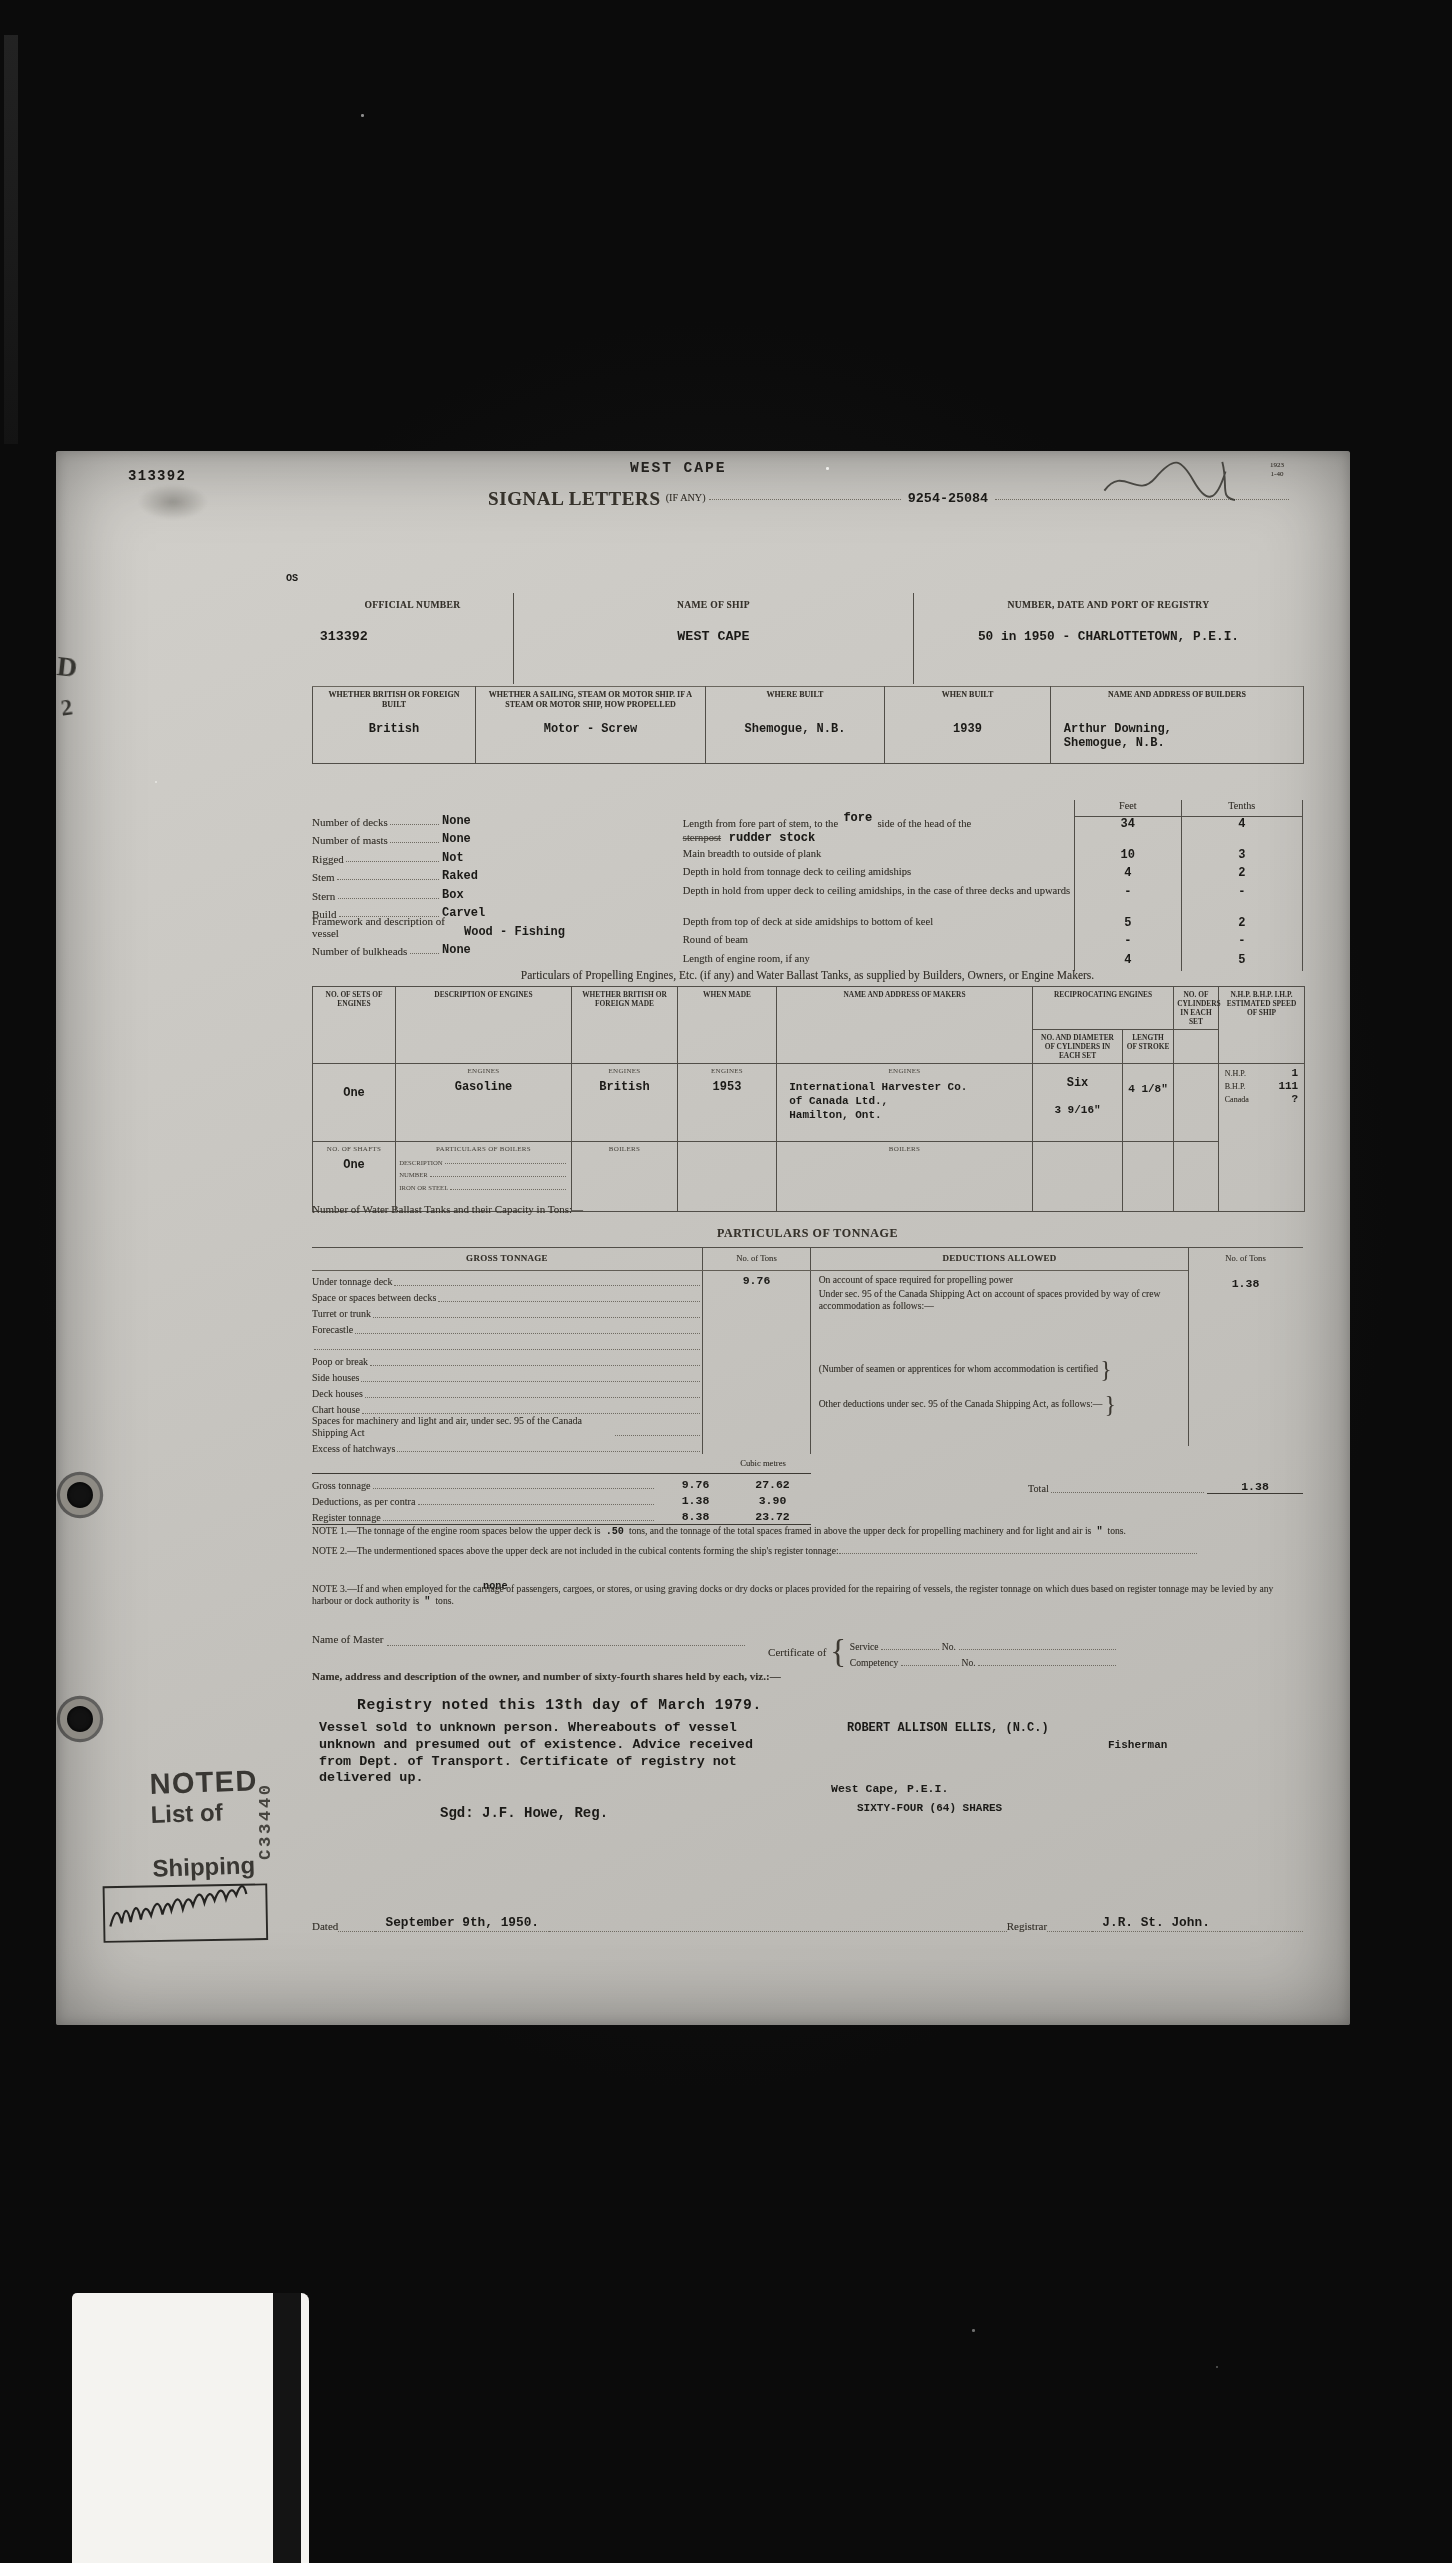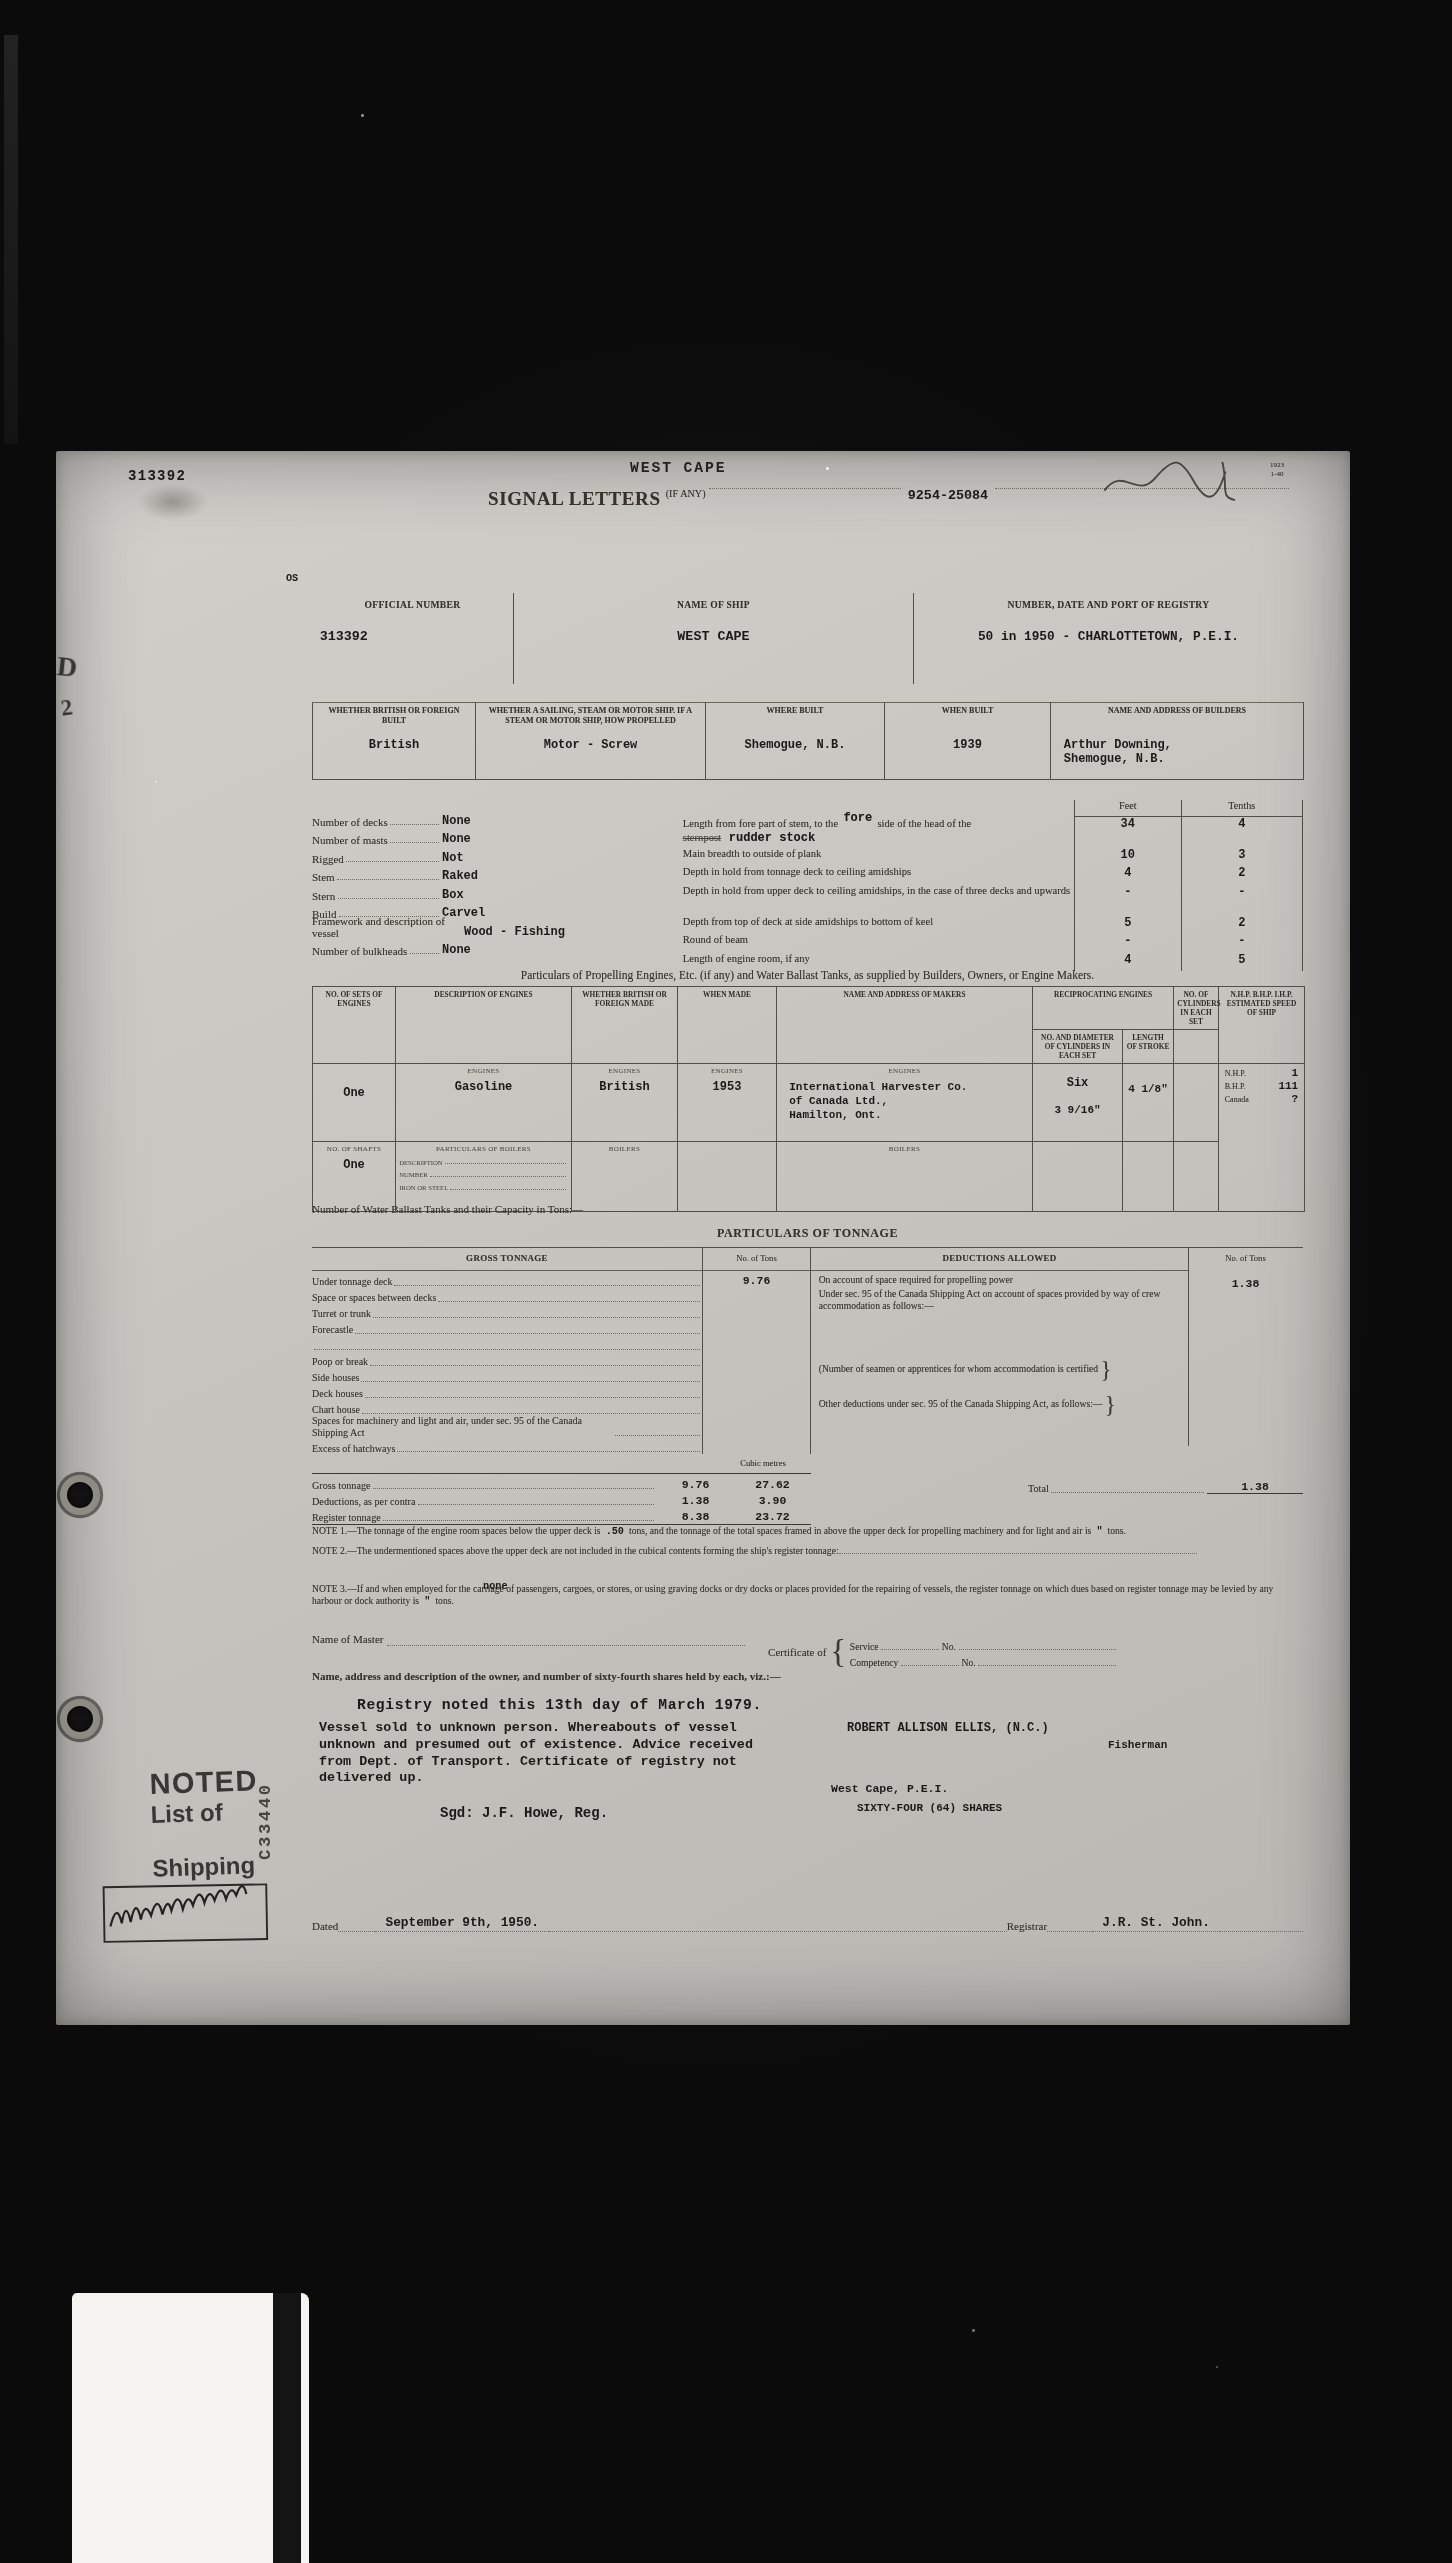--- a/index.html
+++ b/index.html
@@ -13,38 +13,38 @@
   .print{color:#36322b;text-shadow:0 0 0.4px rgba(46,43,38,.35);}
   .typed{font-family:"Liberation Mono","DejaVu Sans Mono",monospace;font-weight:700;color:#1b1a17;}
   .ldr{display:inline-block;border-bottom:1px dotted #6f6b62;}
   .pre{white-space:pre-line;}
   .cap{letter-spacing:0.3px;}
   
   .film{left:72px;top:16.6px;font-size:14px;letter-spacing:1.3px;}
   .smudge{left:82px;top:33px;width:70px;height:36px;border-radius:50%;
     background:radial-gradient(ellipse,rgba(90,88,82,.45),transparent 70%);filter:blur(1.3px);}
   .shiptop{left:574px;top:9px;font-size:14.7px;letter-spacing:1.9px;color:#24221f;}
-  .signal{left:432px;top:37px;width:801px;display:flex;align-items:flex-start;}
+  .signal{left:432px;top:37px;width:801px;display:flex;align-items:center;}
   .sigl{font-size:19px;font-weight:700;letter-spacing:0.6px;}
   .sigq{font-size:10.2px;margin:0 3.8px 2.6px 5.1px;}
   .sigv{font-size:13.4px;margin:0 6.4px 1.3px;}
   .formcode{left:1214px;top:10.2px;font-size:7px;text-align:center;line-height:1.2;}
   .osmark{left:230px;top:122px;font-size:10.2px;}
   
   .reghead{left:256px;top:142px;width:991px;height:91px;display:flex;}
   .rcol{padding-top:6.4px;text-align:center;}
   .rcol+.rcol{border-left:1px solid #514e48;}
   .rc1{width:201px;} .rc2{width:400px;} .rc3{width:390px;}
   .rlab{font-size:9.6px;letter-spacing:0.3px;font-weight:700;}
   .rval{font-size:13.4px;margin-top:19px;}
   .prevreg{left:256px;top:234px;width:991px;height:18px;}
   .prevlab{font-size:11px;}
   .prevval{position:absolute;left:366px;top:-1.3px;font-size:12.8px;}
   
-  .btable{left:256px;top:251px;width:991px;border-collapse:collapse;table-layout:fixed;}
+  .btable{left:256px;top:235px;width:991px;border-collapse:collapse;table-layout:fixed;}
   .btable td,.btable th{border-left:1px solid #514e48;border-right:1px solid #514e48;vertical-align:top;padding:3.2px 5.1px;}
   .btable tr:first-child th{font-size:8px;font-weight:700;line-height:1.25;border-top:0.6px solid #6a665e;}
   .btable tr:last-child td{height:50px;border-bottom:1px solid #514e48;font-size:12px;text-align:center;padding-top:9px;}
   
   .dims{left:256px;top:349px;width:991px;display:flex;}
   .dimsL{width:358px;padding-top:9px;}
   .lrow{display:flex;align-items:flex-end;height:18.5px;font-size:11px;}
   .lrow .ldr{flex:1;margin:0 2.6px 2.6px;}
   .lval{width:228px;font-size:12px;}
   .dimsR{width:620px;margin-left:12.8px;}

